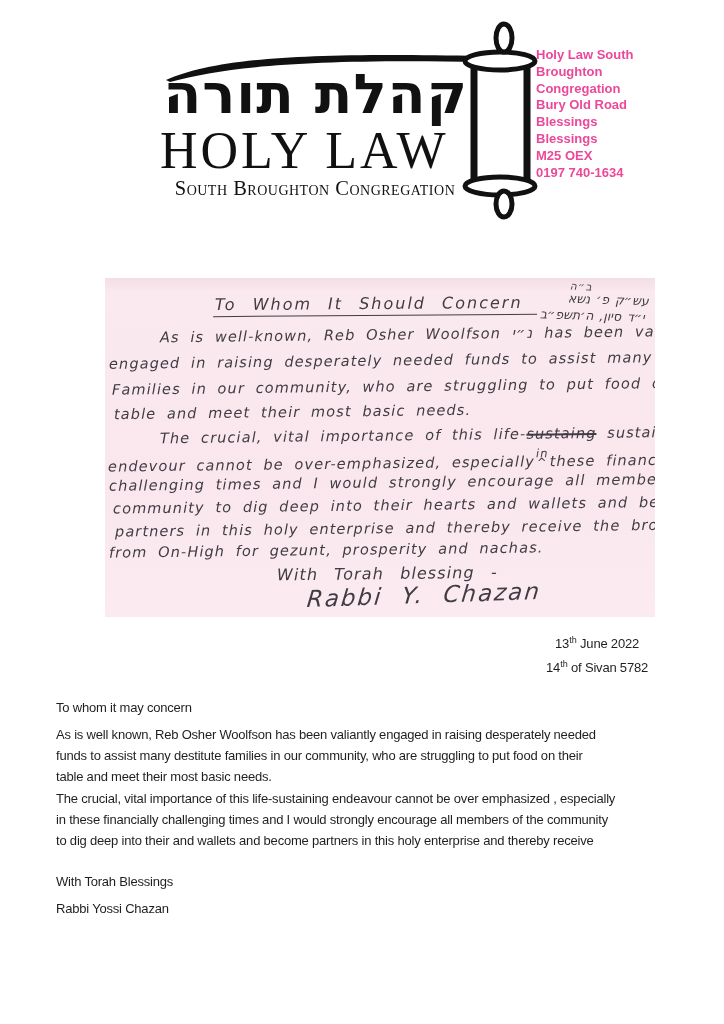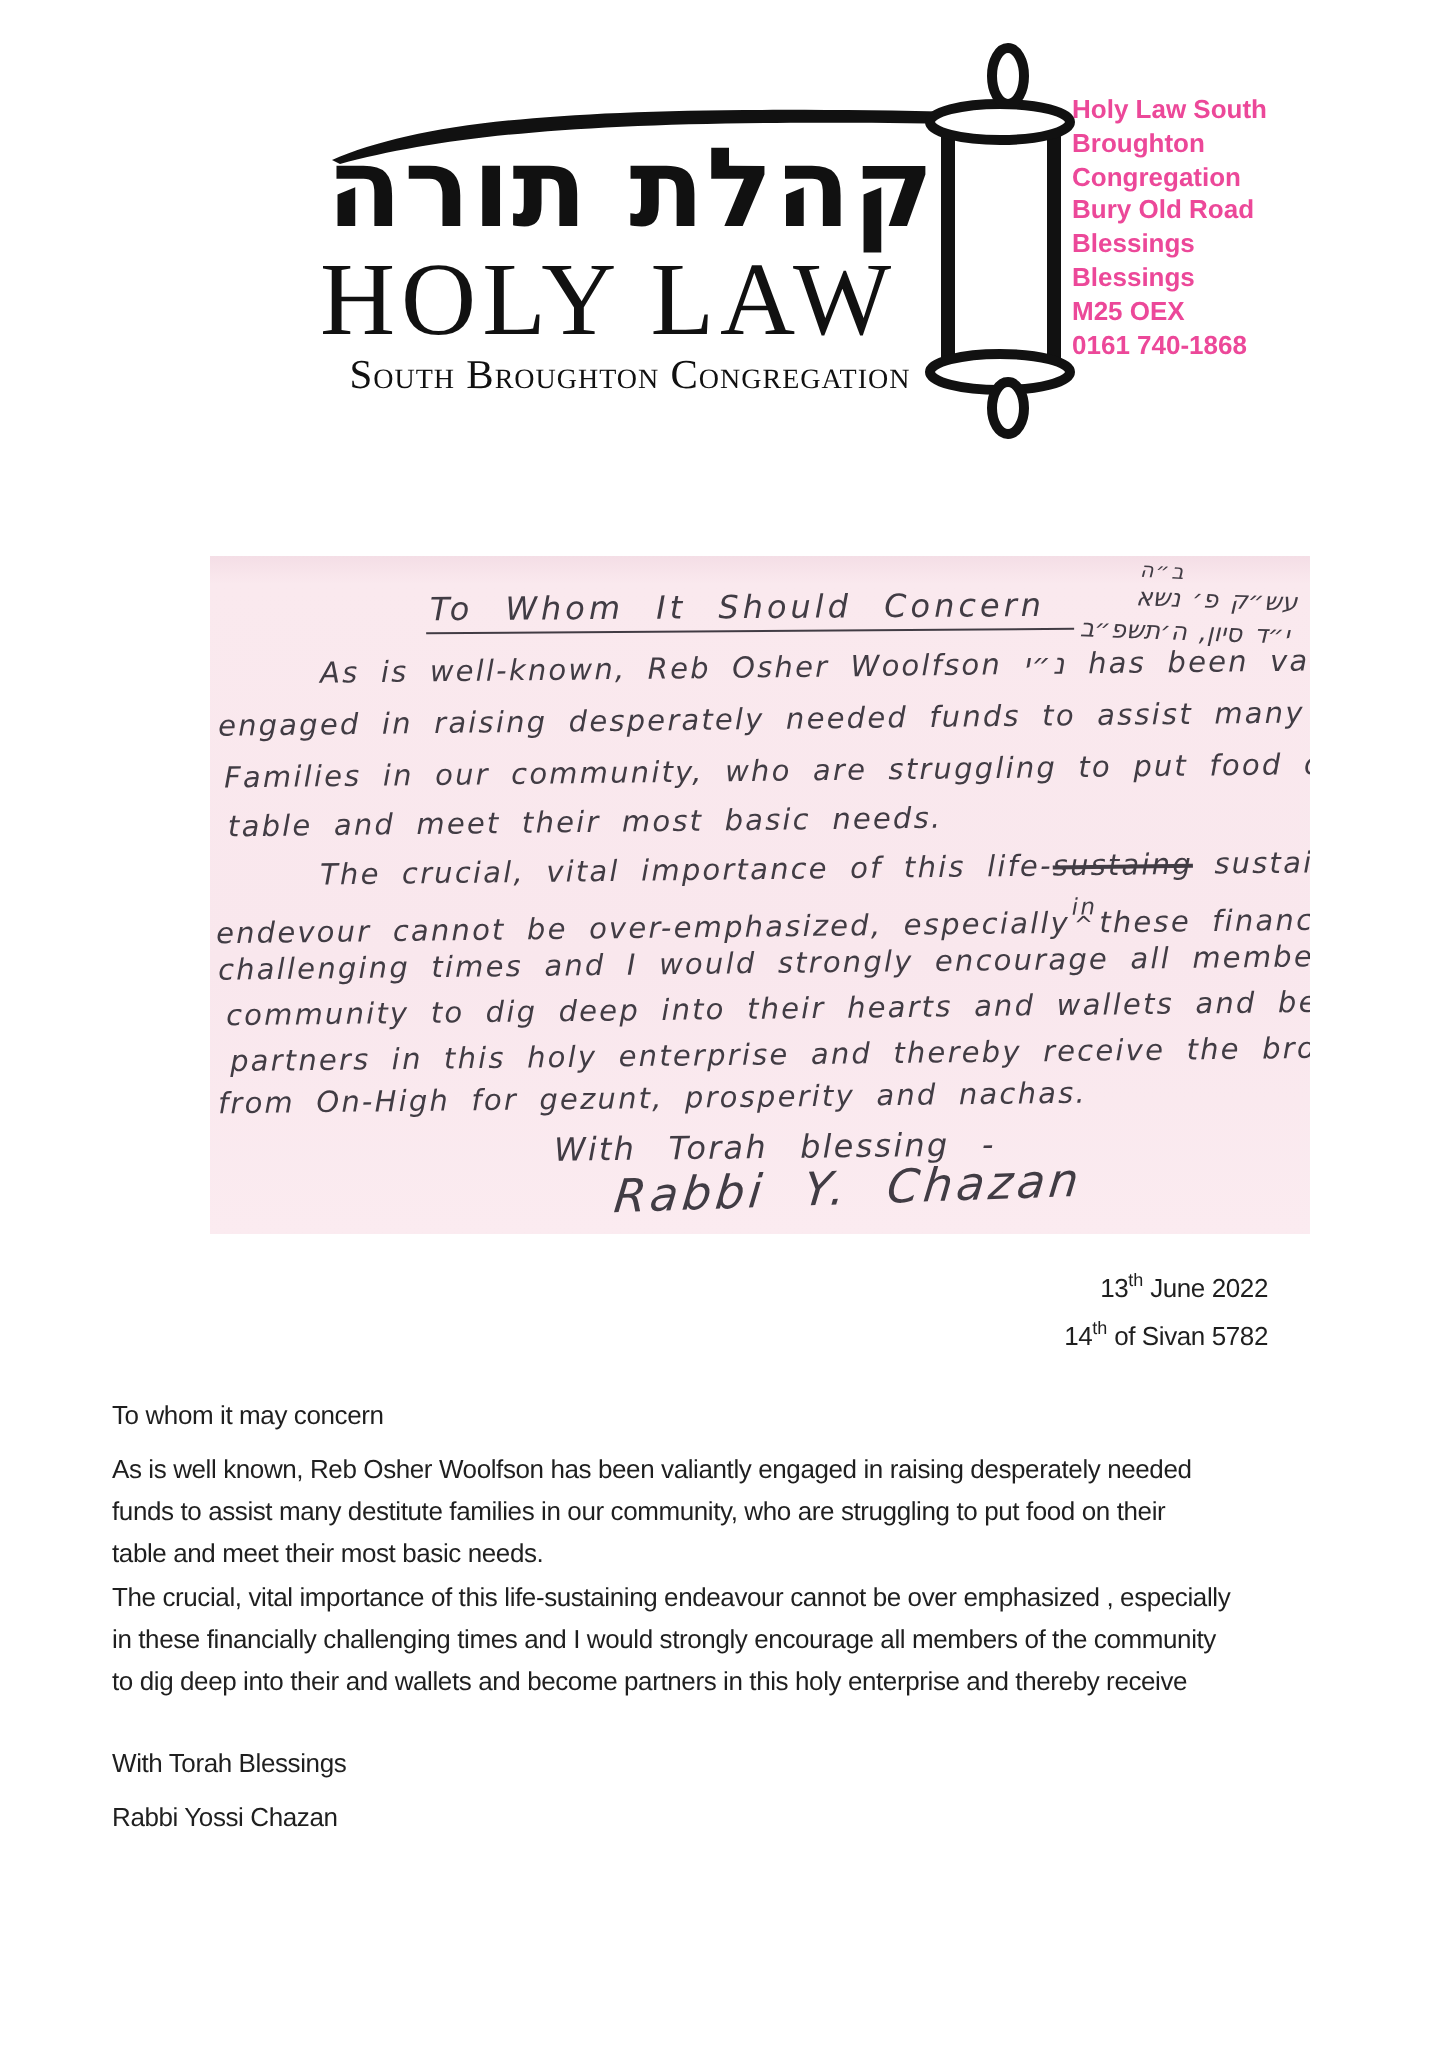--- a/index.html
+++ b/index.html
@@ -8,21 +8,21 @@
     --hw-ink:#413c44;
     --logo-black:#111111;
   }
   html,body{margin:0;padding:0;background:#ffffff;}
   .page{position:relative;width:724px;height:1024px;background:#fff;overflow:hidden;
         font-family:"Liberation Sans",sans-serif;color:var(--ink);}
 
   
   .letterhead{position:absolute;left:0;top:0;width:724px;height:230px;}
   .swoosh{position:absolute;left:160px;top:48px;width:332px;height:42px;}
-  .hebrew-title{position:absolute;left:163px;top:64px;width:305px;text-align:center;
+  .hebrew-title{position:absolute;left:163px;top:64px;width:305px;text-align:right;
       direction:rtl;font-family:"DejaVu Serif","DejaVu Sans",serif;font-weight:bold;
       font-size:55px;line-height:60px;color:var(--logo-black);letter-spacing:1px;}
   .org-name{position:absolute;left:160px;top:124px;width:310px;
       font-family:"Liberation Serif",serif;font-size:52px;line-height:54px;
       letter-spacing:3px;color:var(--logo-black);white-space:nowrap;}
   .org-subtitle{position:absolute;left:160px;top:177px;width:310px;text-align:center;
       font-family:"Liberation Serif",serif;font-variant:small-caps;font-size:20.5px;
       letter-spacing:0.5px;color:var(--logo-black);white-space:nowrap;}
   .scroll-icon{position:absolute;left:462px;top:16px;width:82px;height:204px;}
   .address{position:absolute;left:536px;top:47px;width:160px;
@@ -42,21 +42,21 @@
   .hw-mark{font-size:10.5px;transform:rotate(3deg);}
   .strike{text-decoration:line-through;text-decoration-thickness:2px;}
   .ins-wrap{display:inline-block;vertical-align:baseline;margin:0 1px;}
   .ins-wrap span{display:block;text-align:center;line-height:9px;font-size:11.5px;}
   .hw-closing{font-size:16px;word-spacing:10px;}
   .hw-signature{font-size:23px;letter-spacing:2px;word-spacing:10px;
       transform:rotate(-2deg) skewX(-8deg);}
 
   
   .typed{font-size:13px;letter-spacing:-0.2px;line-height:21px;color:#1f1f1f;}
-  .dates{position:absolute;right:90px;top:630px;text-align:right;}
+  .dates{position:absolute;right:76px;top:630px;text-align:center;}
   .dates .d-line{white-space:nowrap;}
   .sup{font-size:9px;vertical-align:super;letter-spacing:0;}
   .body-block{position:absolute;left:56px;width:612px;text-align:left;}
   .body-block div{white-space:nowrap;}
   .salutation{top:697px;}
   .para1{top:724px;}
   .para2{top:788px;}
   .closing{top:871px;}
   .signoff{top:898px;}
 </style>
@@ -88,21 +88,21 @@
     </svg>
 
     <div class="address">
         <div>Holy Law South</div>
         <div>Broughton</div>
         <div>Congregation</div>
         <div>Bury Old Road</div>
         <div>Blessings</div>
         <div>Blessings</div>
         <div>M25 OEX</div>
-        <div>0161 740-1868</div>
+        <div>0197 740-1634</div>
       </div>
   </div>
 
   <div class="scan">
 
     <div class="hw hw-mark" style="right:62px;top:2px;">ב״ה</div>
     <div class="hw hw-hebrew" style="right:6px;top:14px;">עש״ק פ׳ נשא</div>
     <div class="hw hw-hebrew" style="right:10px;top:30px;">י״ד סיון, ה׳תשפ״ב</div>
 
     <div class="hw hw-title" style="left:108px;top:16px;">To Whom It Should Concern</div>

